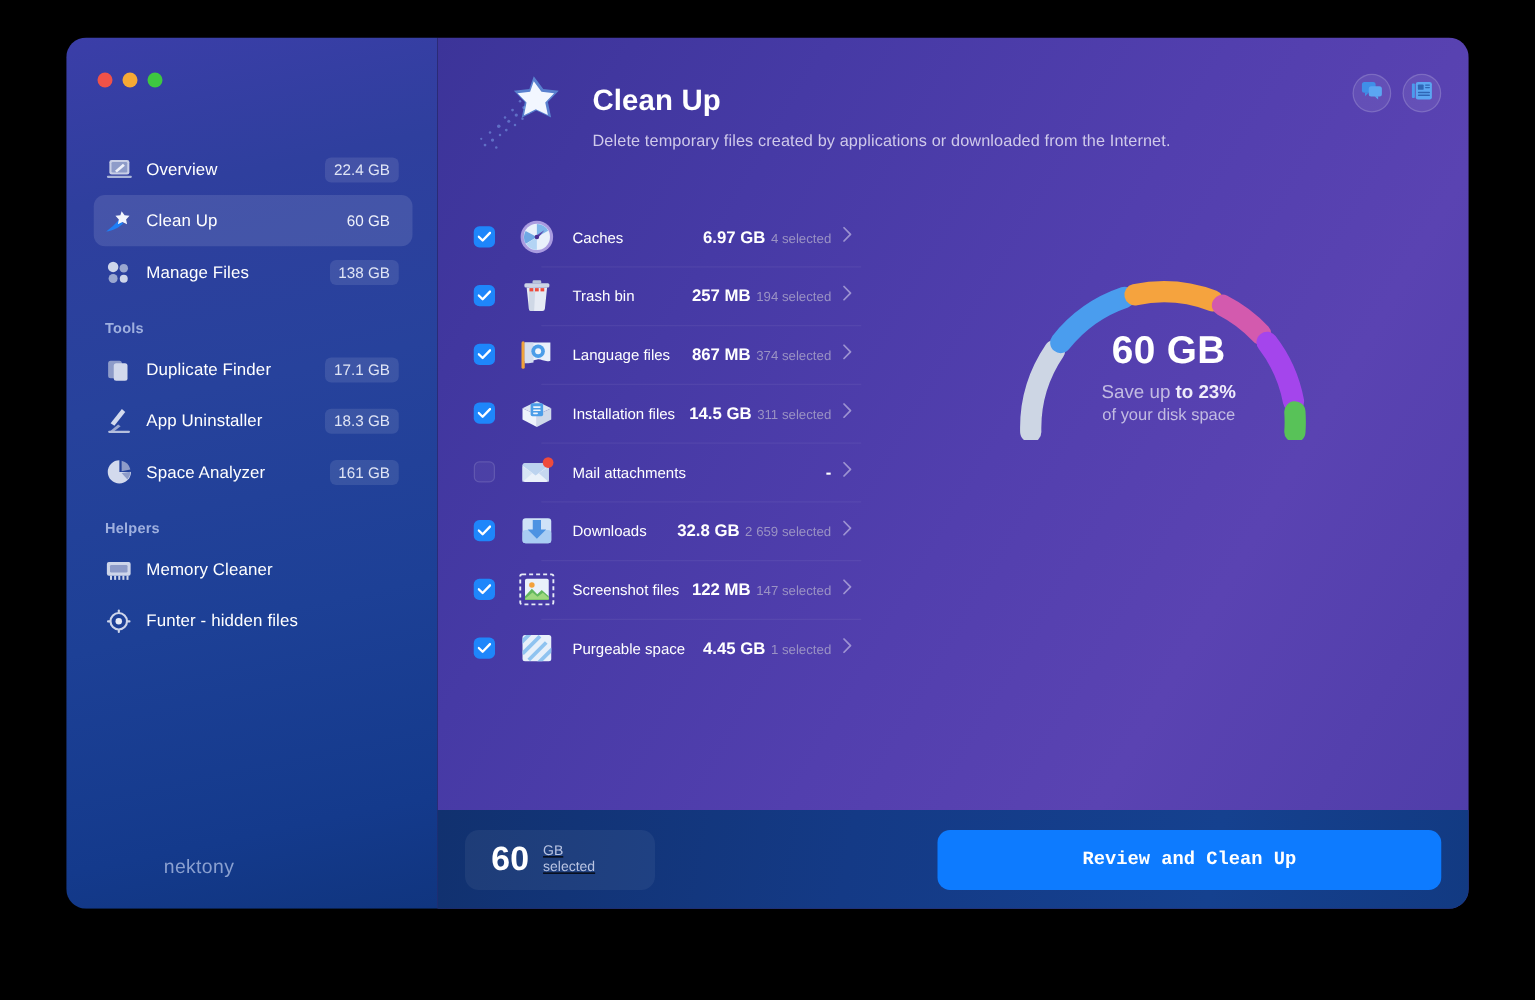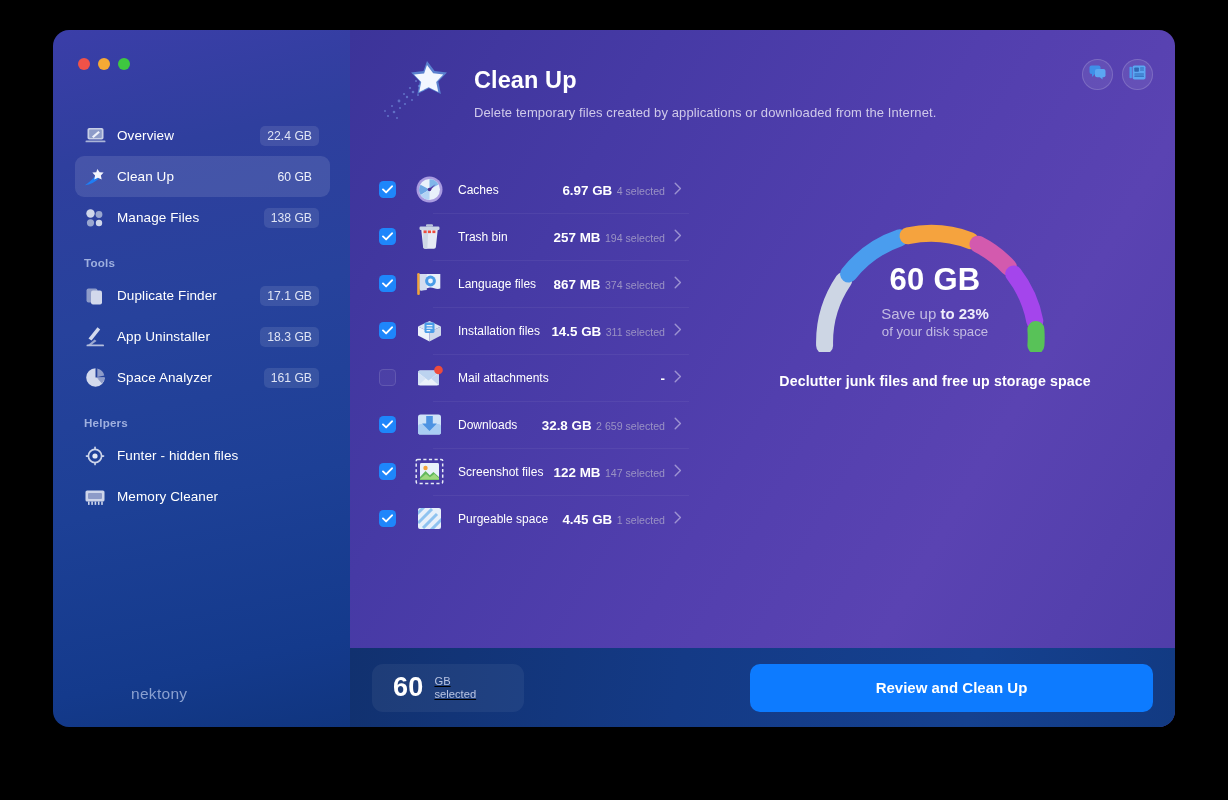--- a/index.html
+++ b/index.html
@@ -200,21 +200,21 @@
   .sel-unit .u1 { color:#b9c4e2; font-size: 11.2px; display:block; }
   .sel-unit .u2 { color:#b9c4e2; font-size: 11.2px; display:block; }
   .cta-btn {
     margin-left: auto;
     width: 403px; height: 48px;
     border-radius: 10px;
     background: #0d7bff;
     color: #ffffff; font-size: 15px; font-weight: bold;
     display: flex; align-items: center; justify-content: center;
     border: none; cursor: pointer;
-    font-family: Liberation Sans, sans-serif;
+    font-family: Liberation Mono, monospace;
   }
 </style>
 </head>
 <body>
 
 <div class="screen">
   <div class="window">
 
     <div class="sidebar">
 
@@ -295,49 +295,49 @@
               <path d="M10.5 1.2 a9.3 9.3 0 1 0 9.3 9.3 L10.5 10.5 Z" fill="#d3daed"></path>
               <path d="M12.3 1.5 a9.3 9.3 0 0 1 7 7 L12.3 9.9 Z" fill="#8e9cc9"></path>
               <path d="M19.4 10.4 a9 9 0 0 1 -2.5 6.2 L12.3 11.3 Z" fill="#8e9cc9"></path>
             </svg>
           </span>
           <span class="nav-label">Space Analyzer</span>
           <span class="nav-badge">161 GB</span>
         </div>
 
         <div class="nav-section">Helpers</div>
-
-        <div class="nav-item plain">
-          <span class="nav-icon">
-            <svg width="20" height="20" viewBox="0 0 20 20">
-              <circle cx="10" cy="10" r="6.6" fill="none" stroke="#cdd5ea" stroke-width="1.7"></circle>
-              <circle cx="10" cy="10" r="2.6" fill="#e6eaf6"></circle>
-              <rect x="9.2" y="0.6" width="1.7" height="3.2" rx="0.8" fill="#cdd5ea"></rect>
-              <rect x="9.2" y="16.2" width="1.7" height="3.2" rx="0.8" fill="#cdd5ea"></rect>
-              <rect x="0.6" y="9.2" width="3.2" height="1.7" rx="0.8" fill="#cdd5ea"></rect>
-              <rect x="16.2" y="9.2" width="3.2" height="1.7" rx="0.8" fill="#cdd5ea"></rect>
-            </svg>
-          </span>
-          <span class="nav-label">Funter - hidden files</span>
-          <span class="nav-badge"></span>
-        </div>
 
         <div class="nav-item plain">
           <span class="nav-icon">
             <svg width="22" height="18" viewBox="0 0 22 18">
               <rect x="1.5" y="2.5" width="19" height="11" rx="1.6" fill="#cdd5ea"></rect>
               <rect x="4" y="5" width="14" height="6" rx="1" fill="#8d9bc8"></rect>
               <rect x="4" y="13.5" width="1.6" height="3.4" fill="#cdd5ea"></rect>
               <rect x="7.3" y="13.5" width="1.6" height="3.4" fill="#cdd5ea"></rect>
               <rect x="10.6" y="13.5" width="1.6" height="3.4" fill="#cdd5ea"></rect>
               <rect x="13.9" y="13.5" width="1.6" height="3.4" fill="#cdd5ea"></rect>
               <rect x="17.2" y="13.5" width="1.6" height="3.4" fill="#cdd5ea"></rect>
             </svg>
           </span>
           <span class="nav-label">Memory Cleaner</span>
+          <span class="nav-badge"></span>
+        </div>
+
+        <div class="nav-item plain">
+          <span class="nav-icon">
+            <svg width="20" height="20" viewBox="0 0 20 20">
+              <circle cx="10" cy="10" r="6.6" fill="none" stroke="#cdd5ea" stroke-width="1.7"></circle>
+              <circle cx="10" cy="10" r="2.6" fill="#e6eaf6"></circle>
+              <rect x="9.2" y="0.6" width="1.7" height="3.2" rx="0.8" fill="#cdd5ea"></rect>
+              <rect x="9.2" y="16.2" width="1.7" height="3.2" rx="0.8" fill="#cdd5ea"></rect>
+              <rect x="0.6" y="9.2" width="3.2" height="1.7" rx="0.8" fill="#cdd5ea"></rect>
+              <rect x="16.2" y="9.2" width="3.2" height="1.7" rx="0.8" fill="#cdd5ea"></rect>
+            </svg>
+          </span>
+          <span class="nav-label">Funter - hidden files</span>
           <span class="nav-badge"></span>
         </div>
 
       </div>
 
       <div class="brand">
         <span>nektony</span>
       </div>
     </div>
 
@@ -652,21 +652,20 @@
               <div class="gauge-center">
                 <div class="gauge-num">60 GB</div>
                 <div class="gauge-sub1">
                   <span>Save up </span><b>to 23%</b>
                 </div>
                 <div class="gauge-sub2">of your disk space</div>
               </div>
             </div>
           </div>
 
-          <div class="declutter">Declutter junk files and free up storage space</div>
 
 
         </div>
       </div>
 
       <div class="footer">
         <div class="sel-box">
           <span class="sel-num">60</span>
           <span class="sel-unit">
             <span class="u1">GB</span>

